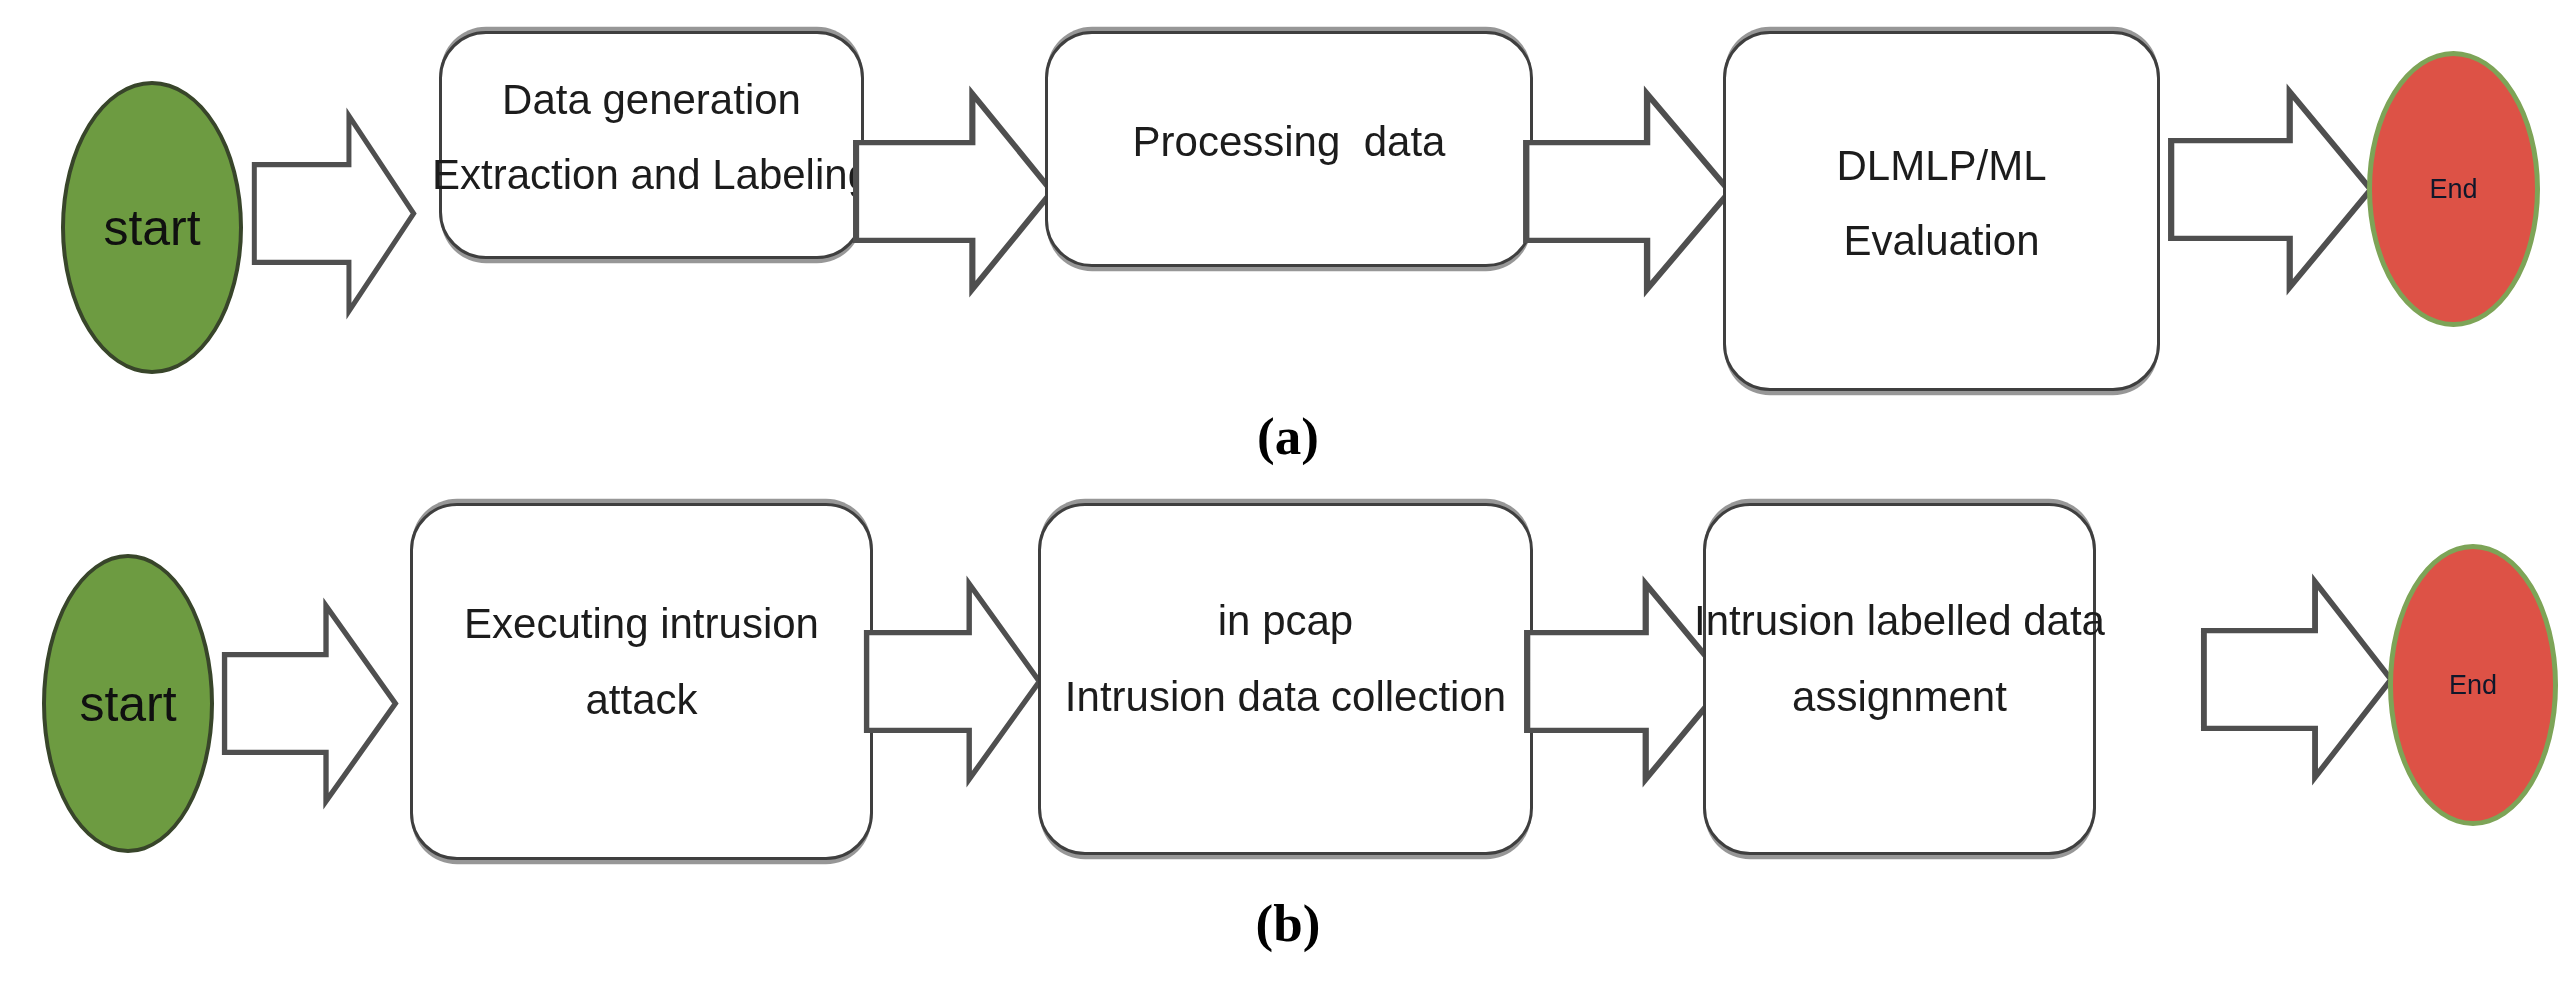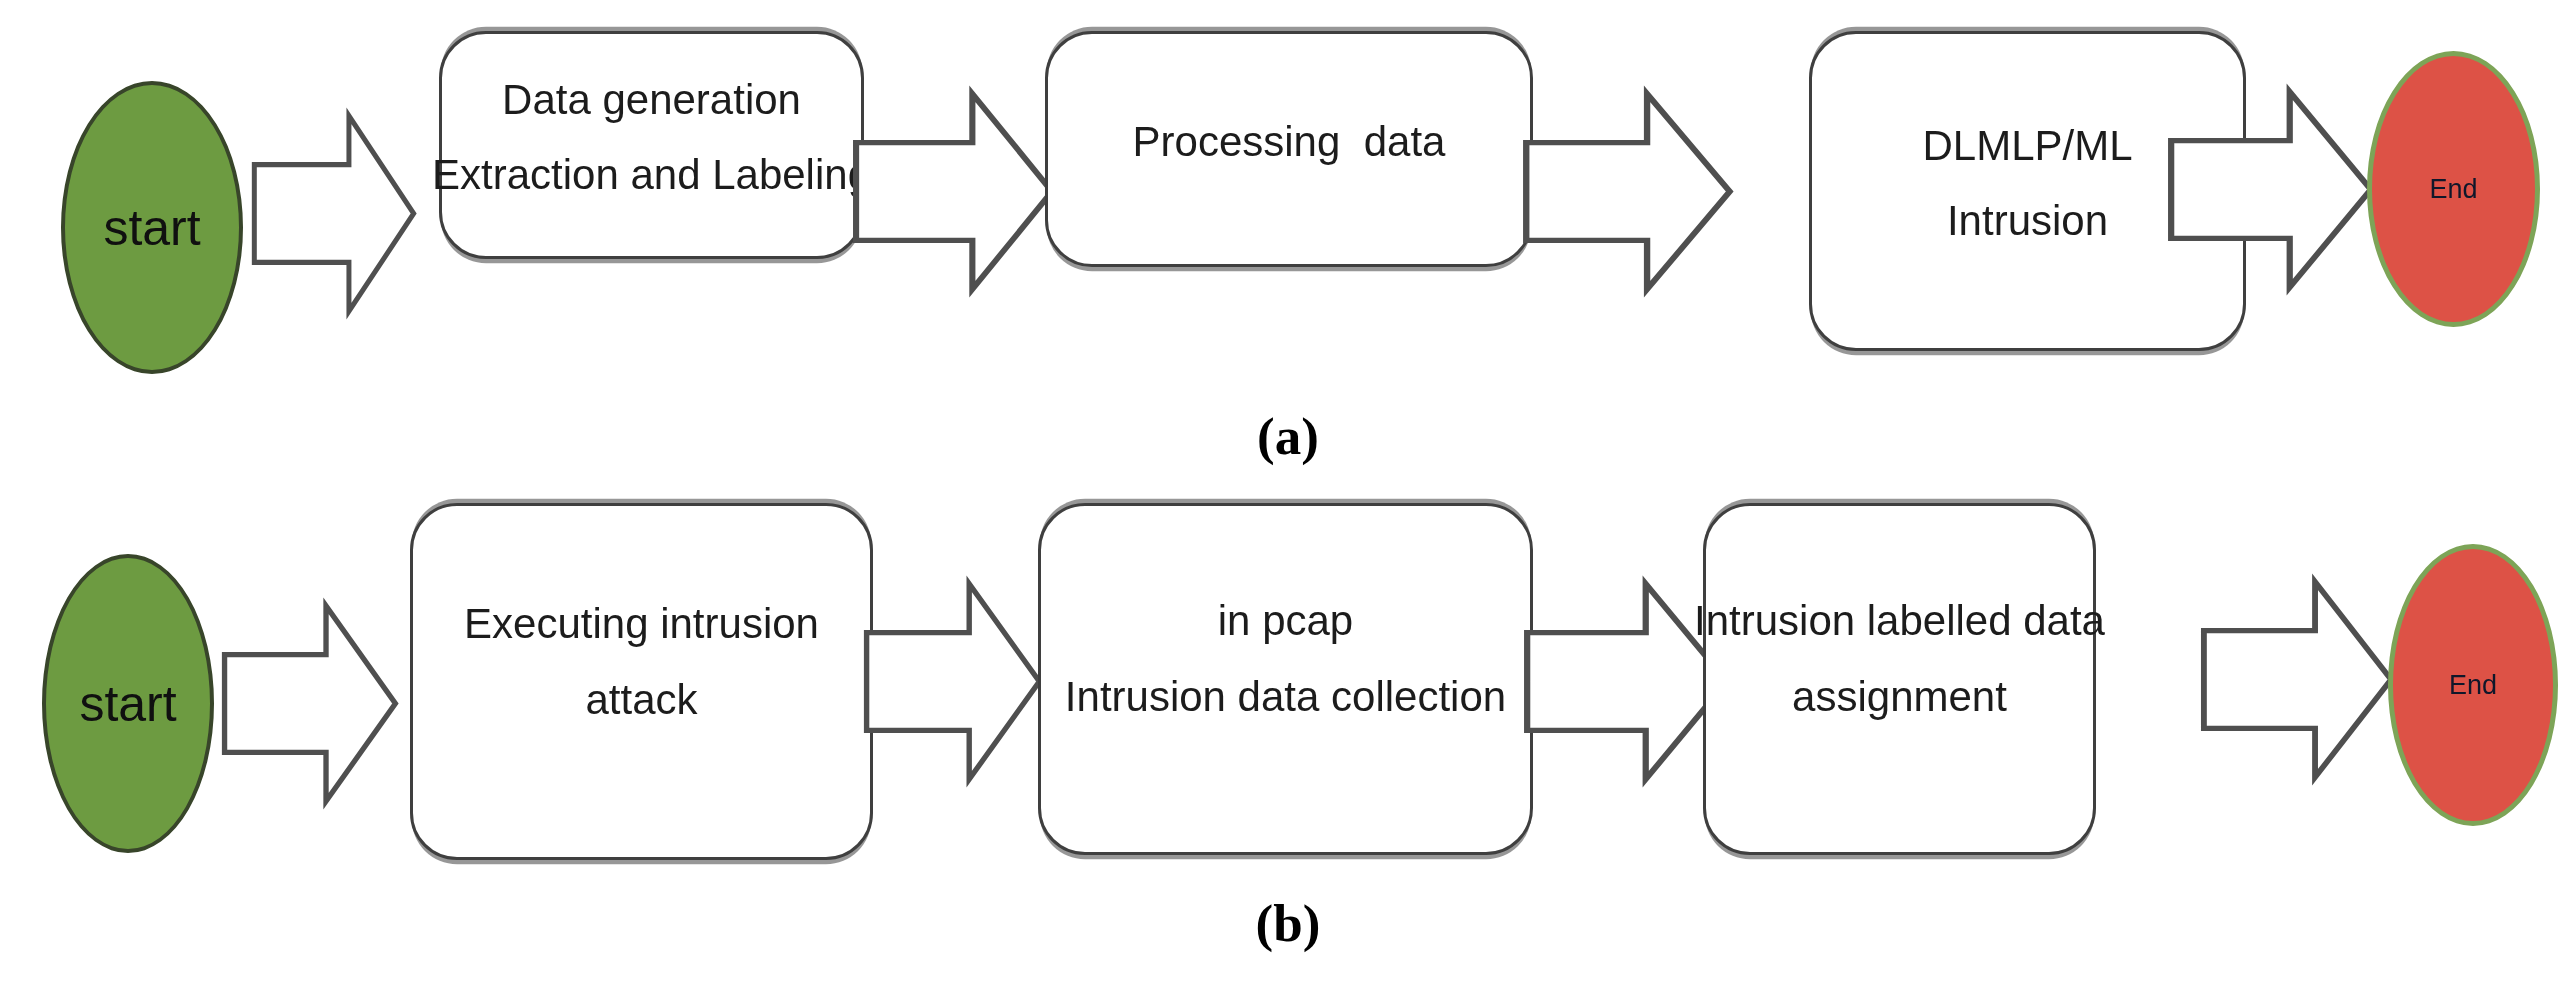--- a/index.html
+++ b/index.html
@@ -90,23 +90,23 @@
     </svg>
 
     <div class="node box" style="left:1045px;top:31px;width:488px;height:236px">
       <div class="line">Processing  data</div>
     </div>
 
     <svg class="arrow" style="left:1522px;top:82px;width:212px;height:219px" viewBox="0 0 200 260" preserveAspectRatio="none">
       <polygon points="4,72 118,72 118,14 196,130 118,246 118,188 4,188"></polygon>
     </svg>
 
-    <div class="node box" style="left:1809px;top:31px;width:437px;height:320px">
+    <div class="node box" style="left:1723px;top:31px;width:437px;height:360px">
       <div class="line">DLMLP/ML</div>
-      <div class="line">Intrusion</div>
+      <div class="line">Evaluation</div>
     </div>
 
     <svg class="arrow" style="left:2167px;top:80px;width:208px;height:219px" viewBox="0 0 200 260" preserveAspectRatio="none">
       <polygon points="4,72 118,72 118,14 196,130 118,246 118,188 4,188"></polygon>
     </svg>
 
     <div class="node ellipse end" style="left:2367px;top:51px;width:173px;height:276px">
       <span>End</span>
     </div>
 

